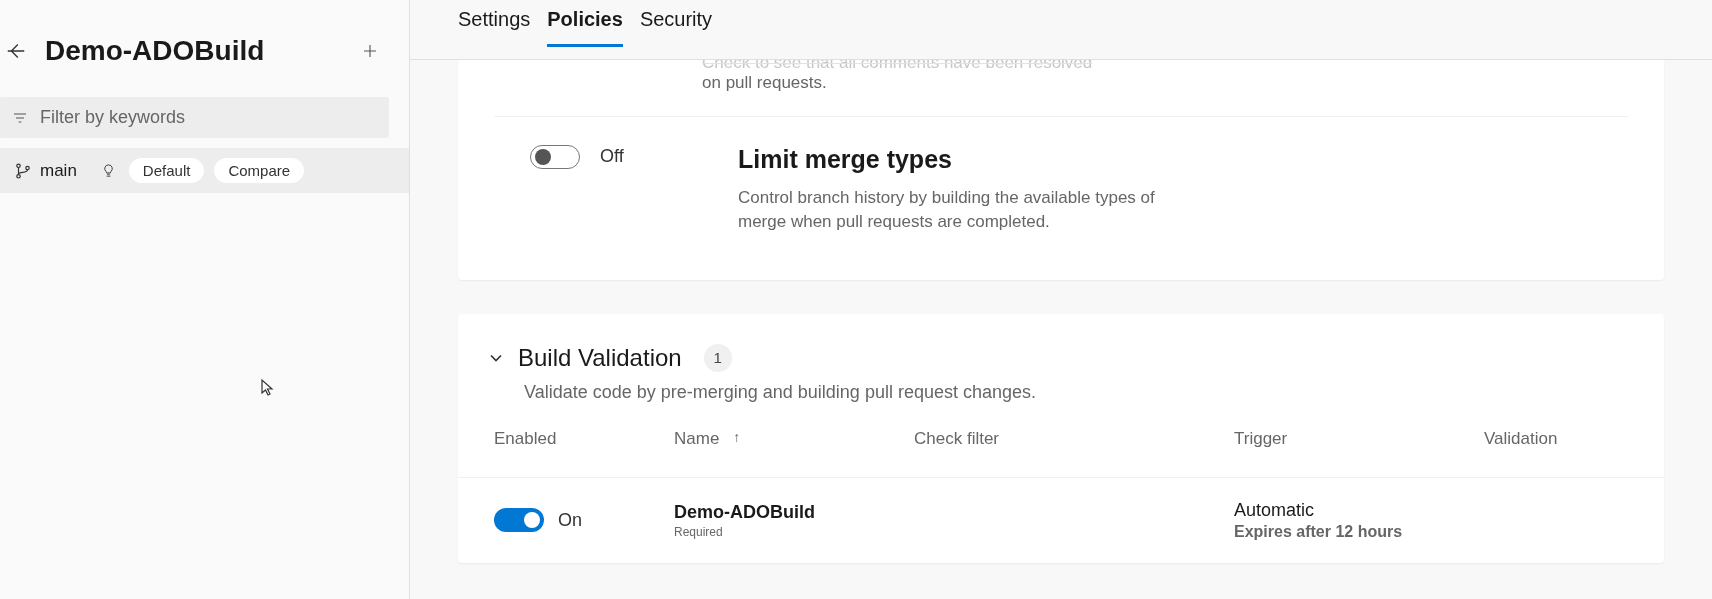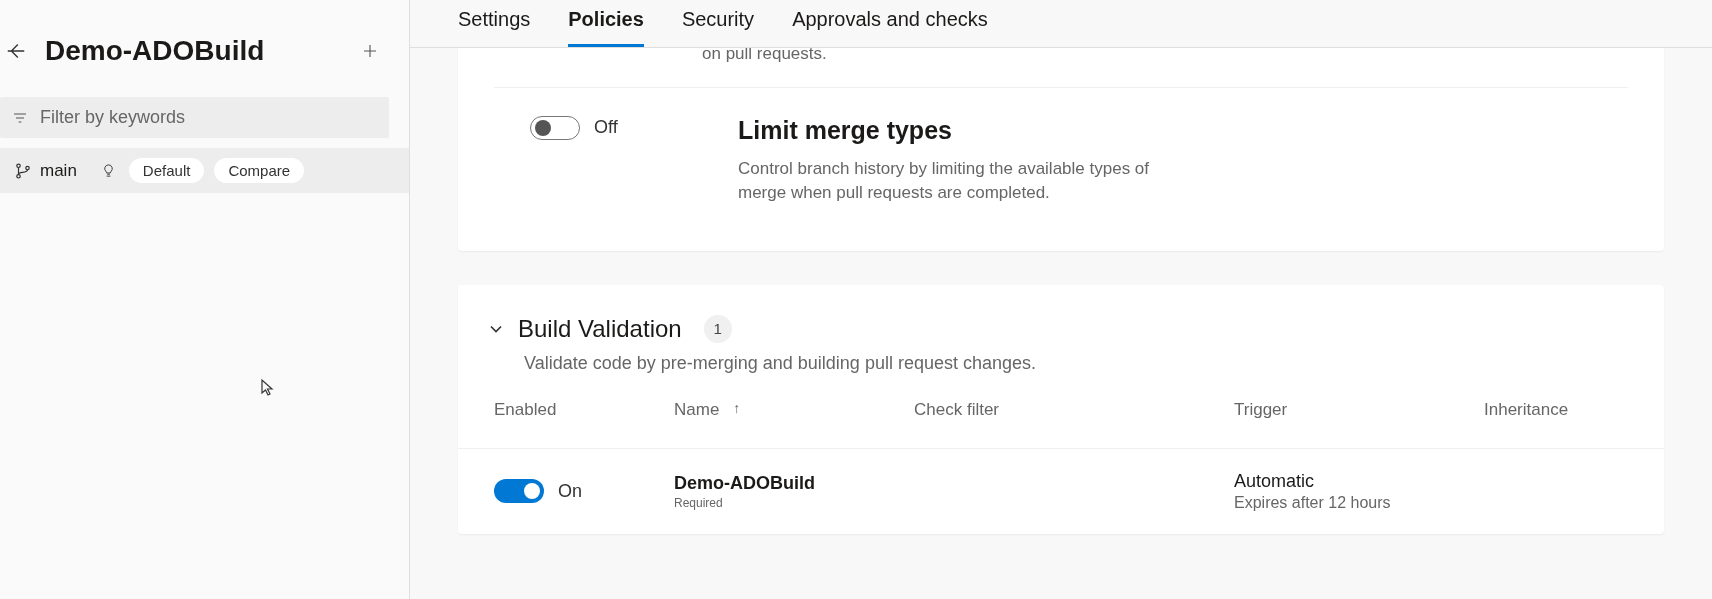--- a/index.html
+++ b/index.html
@@ -21,34 +21,34 @@
   .branch-row { display: flex; align-items: center; background: #ededed; padding: 10px 14px; }
   .branch-icon { width: 20px; display:flex; align-items:center; margin-right:6px; }
   .branch-name { font-size: 17px; margin-right: 24px; }
   .bulb-icon { width:18px; margin-right:10px; display:flex; align-items:center; }
   .pill { background: #ffffff; color:#333; font-size: 15px; padding: 4px 14px; border-radius: 14px; margin-right: 10px; }
 
   .cursor-dummy { position:absolute; left:260px; top:378px; font-size:18px; pointer-events:none; }
 
   
   .main { flex:1; display:flex; flex-direction:column; }
-  .tabs { display:flex; align-items:flex-end; gap: 38px; padding: 0 48px; height: 48px; border-bottom: 1px solid #e1dfdd; background:#f8f8f8; }
+  .tabs { display:flex; align-items:flex-end; gap: 17px; padding: 12px 48px; height: 60px; border-bottom: 1px solid #e1dfdd; background:#f8f8f8; }
   .tab { font-size: 20px; padding-bottom: 16px; cursor: pointer; }
   .tab.active { font-weight:600; border-bottom: 3px solid #0078d4; padding-bottom:13px; }
 
   .content { padding: 0 48px 0 48px; overflow:hidden; }
 
   .card { background: #fff; border-radius: 4px; box-shadow: 0 1px 2px rgba(0,0,0,.06); margin-bottom: 34px; }
 
   .policy-partial { padding: 0 36px 34px 36px; }
   .policy-partial .desc-cut { color:#666; font-size:17px; margin-left: 208px; line-height:1.45; }
   .cutline { color:#888; font-size:17px; margin-left:208px; line-height:1; white-space:nowrap; overflow:hidden; }
 
   .policy-row { display:flex; padding: 28px 36px 12px 36px; border-top:1px solid #f0f0f0; }
-  .toggle-col { width: 208px; display:flex; align-items:flex-start; gap:14px; padding-top:0; }
+  .toggle-col { width: 208px; display:flex; align-items:flex-start; gap:20px; padding-top:0; }
   .toggle { width:50px; height:24px; border-radius:12px; position:relative; cursor:pointer; flex-shrink:0; }
   .toggle.off { border:1px solid #777; background:#fff; }
   .toggle.off .knob { width:16px; height:16px; border-radius:50%; background:#555; position:absolute; top:3px; left:4px; }
   .toggle.on { background:#0078d4; }
   .toggle.on .knob { width:16px; height:16px; border-radius:50%; background:#fff; position:absolute; top:4px; right:4px; }
   .toggle-label { font-size:18px; color:#333; padding-top:1px; }
   .policy-text .title { font-size:25px; font-weight:600; margin-bottom:12px; }
   .policy-text .desc { font-size:17px; color:#666; line-height:1.42; max-width: 420px; }
 
   .section-header { display:flex; align-items:center; padding: 30px 36px 4px 28px; }
@@ -68,21 +68,21 @@
   .col-path { width: 320px; }
   .col-trigger { width: 250px; }
   .col-inh { flex:1; }
   .sort-icon { font-size:14px; }
 
   .tbl-row { padding-top:22px; padding-bottom:22px; align-items:center; }
   .tbl-row .toggle-col2 { width:180px; display:flex; align-items:center; gap:14px; }
   .build-name { font-size:18px; font-weight:600; }
   .build-sub { font-size:12px; color:#666; margin-top:2px; }
   .trigger-main { font-size:18px; }
-  .trigger-sub { font-size:16px; color:#666; margin-top:2px; }
+  .trigger-sub { font-size:16px; color:#666; margin-top:2px;font-weight:bold; }
 
   svg { display:block; }
 </style>
 </head>
 <body>
 
 <div class="sidebar">
   <div class="side-header">
     <span class="back-arrow">
       <svg width="22" height="22" viewBox="0 0 24 24" fill="none" stroke="#333" stroke-width="1.5">
@@ -130,38 +130,38 @@
   <svg width="16" height="20" viewBox="0 0 16 20" fill="none" stroke="#333" stroke-width="1.2">
     <path d="M2 2l0 13 3.5-3 2.5 5 2-1-2.5-5 4.5 0z"></path>
   </svg>
 </span>
 
 <div class="main">
   <div class="tabs">
     <div class="tab">Settings</div>
     <div class="tab active">Policies</div>
     <div class="tab">Security</div>
-    <div class="tab">Approvals and checks</div>
   </div>
 
   <div class="content">
 
     <div class="card policy-partial" style="margin-top:-6px;">
+      <div class="cutline" style="text-decoration:line-through; text-decoration-color:#ccc; text-decoration-thickness:0; opacity:.55; color:#999;">Check to see that all comments have been resolved</div>
       <div class="desc-cut">on pull requests.</div>
 
       <div class="policy-row" style="margin-top:20px;">
         <div class="toggle-col">
           <div class="toggle off">
               <div class="knob"></div>
             </div>
           <span class="toggle-label">Off</span>
         </div>
         <div class="policy-text">
           <div class="title">Limit merge types</div>
-          <div class="desc">Control branch history by limiting the available types of merge when pull requests are completed.</div>
+          <div class="desc">Control branch history by building the available types of merge when pull requests are completed.</div>
         </div>
       </div>
     </div>
 
     <div class="card">
       <div class="section-header">
         <span class="chevron">
           <svg width="20" height="20" viewBox="0 0 24 24" fill="none" stroke="#333" stroke-width="2">
               <path d="M6 9l6 6 6-6"></path>
             </svg>
@@ -173,21 +173,21 @@
 
       <div class="tbl">
         <div class="tbl-head">
           <div class="col-enabled">Enabled</div>
           <div class="col-name">
             <span>Name</span>
             <span class="sort-icon">↑</span>
           </div>
           <div class="col-path">Check filter</div>
           <div class="col-trigger">Trigger</div>
-          <div class="col-inh">Inheritance</div>
+          <div class="col-inh">Validation</div>
         </div>
 
         <div class="tbl-row">
           <div class="toggle-col2">
             <div class="toggle on">
                 <div class="knob"></div>
               </div>
             <span class="toggle-label">On</span>
           </div>
           <div class="col-name" style="display:block;">

